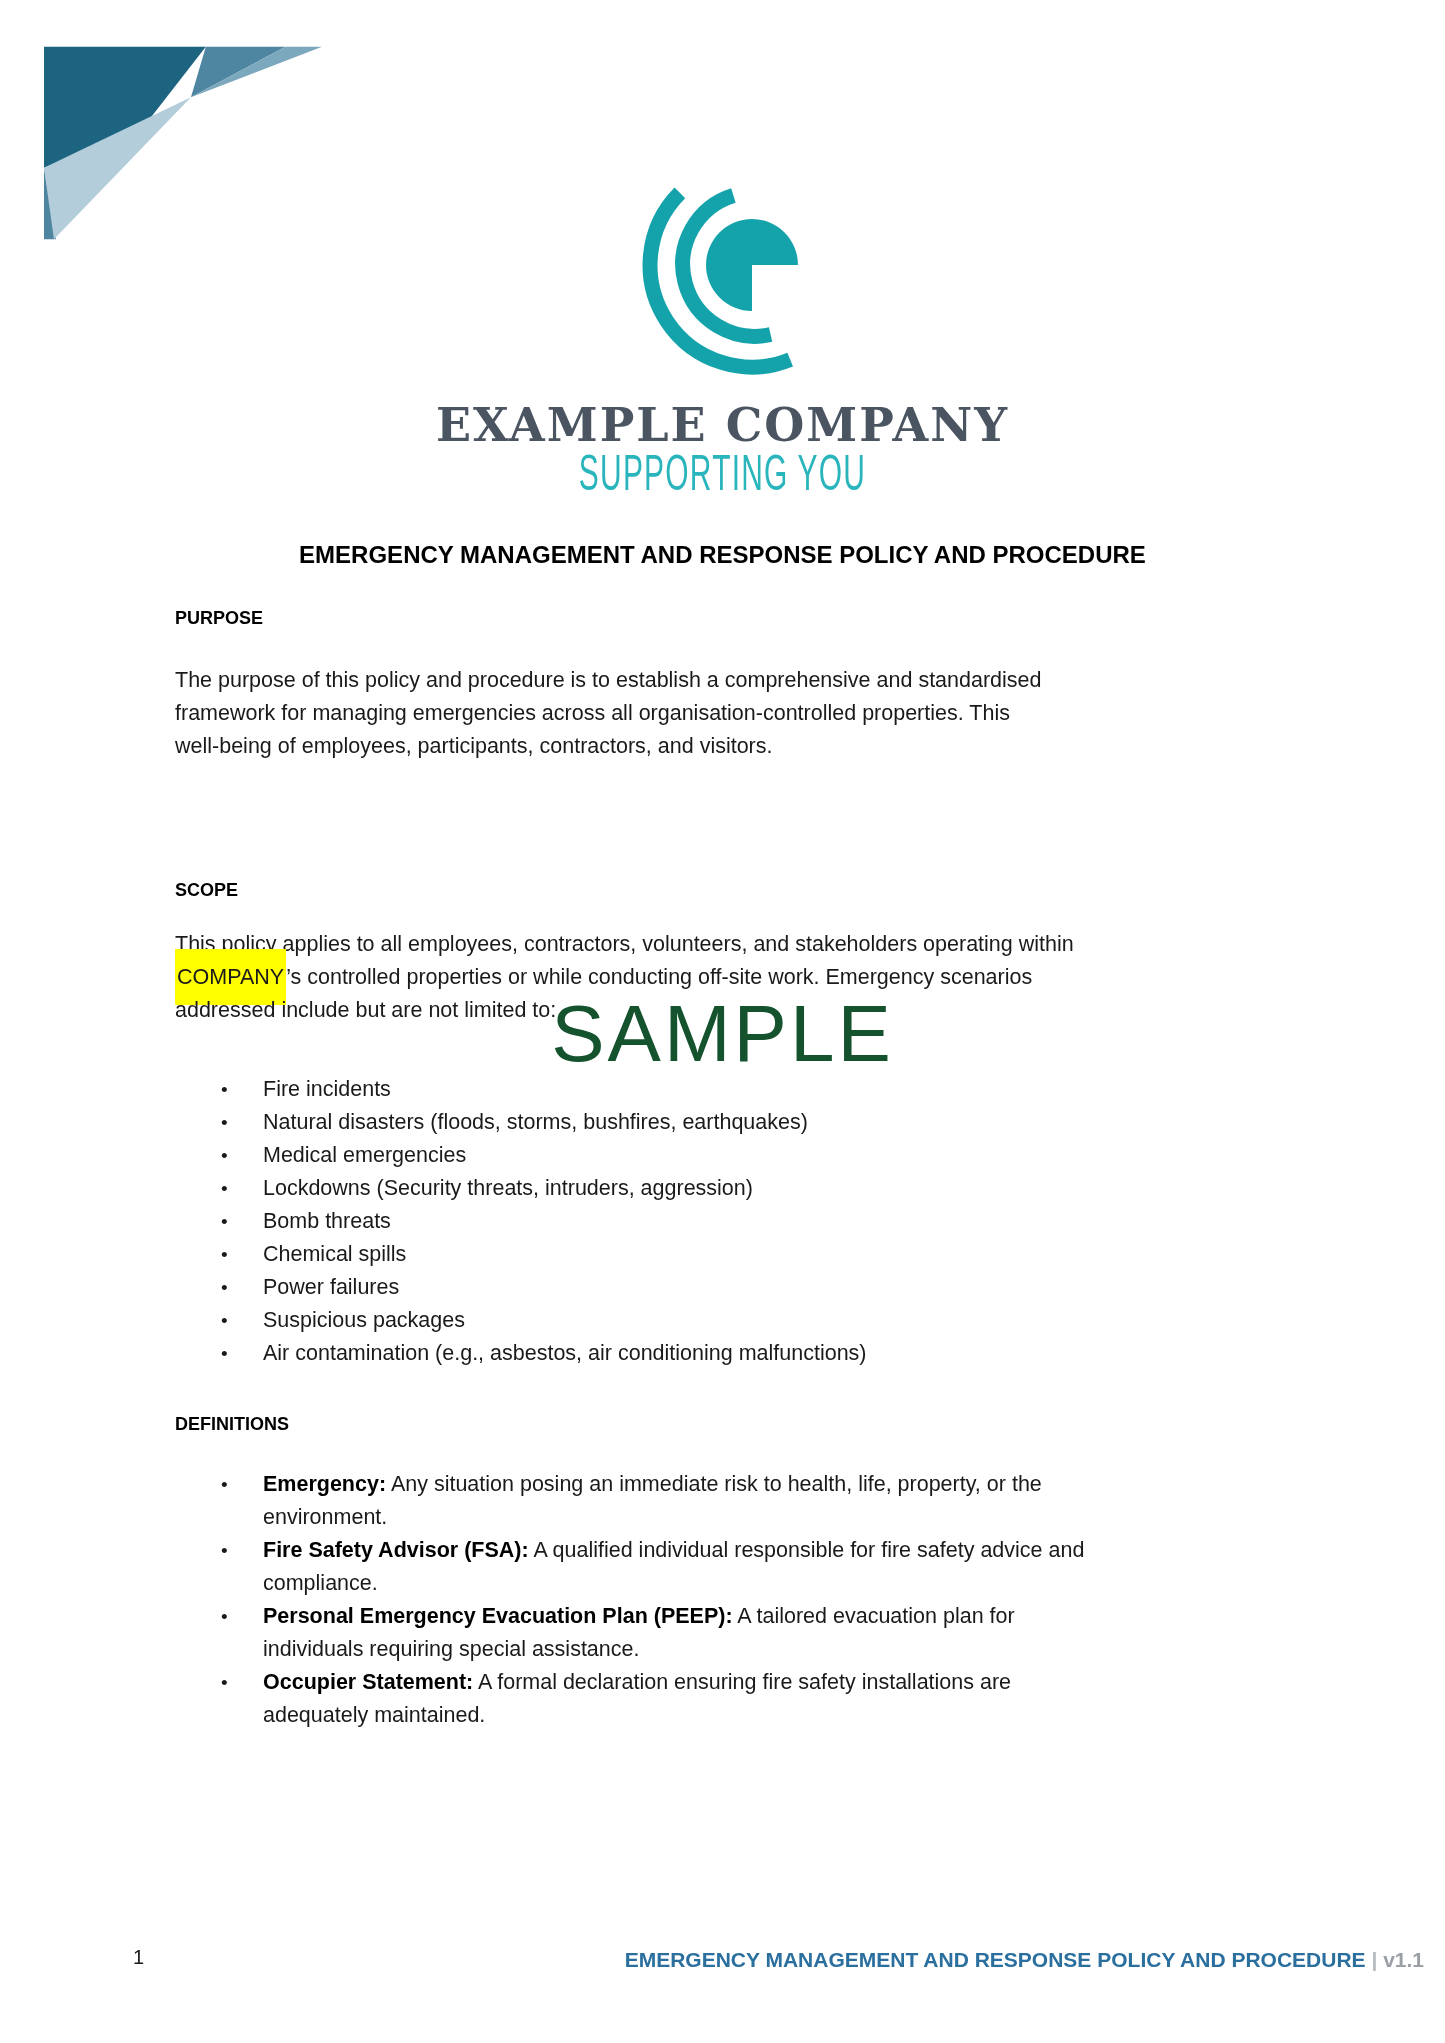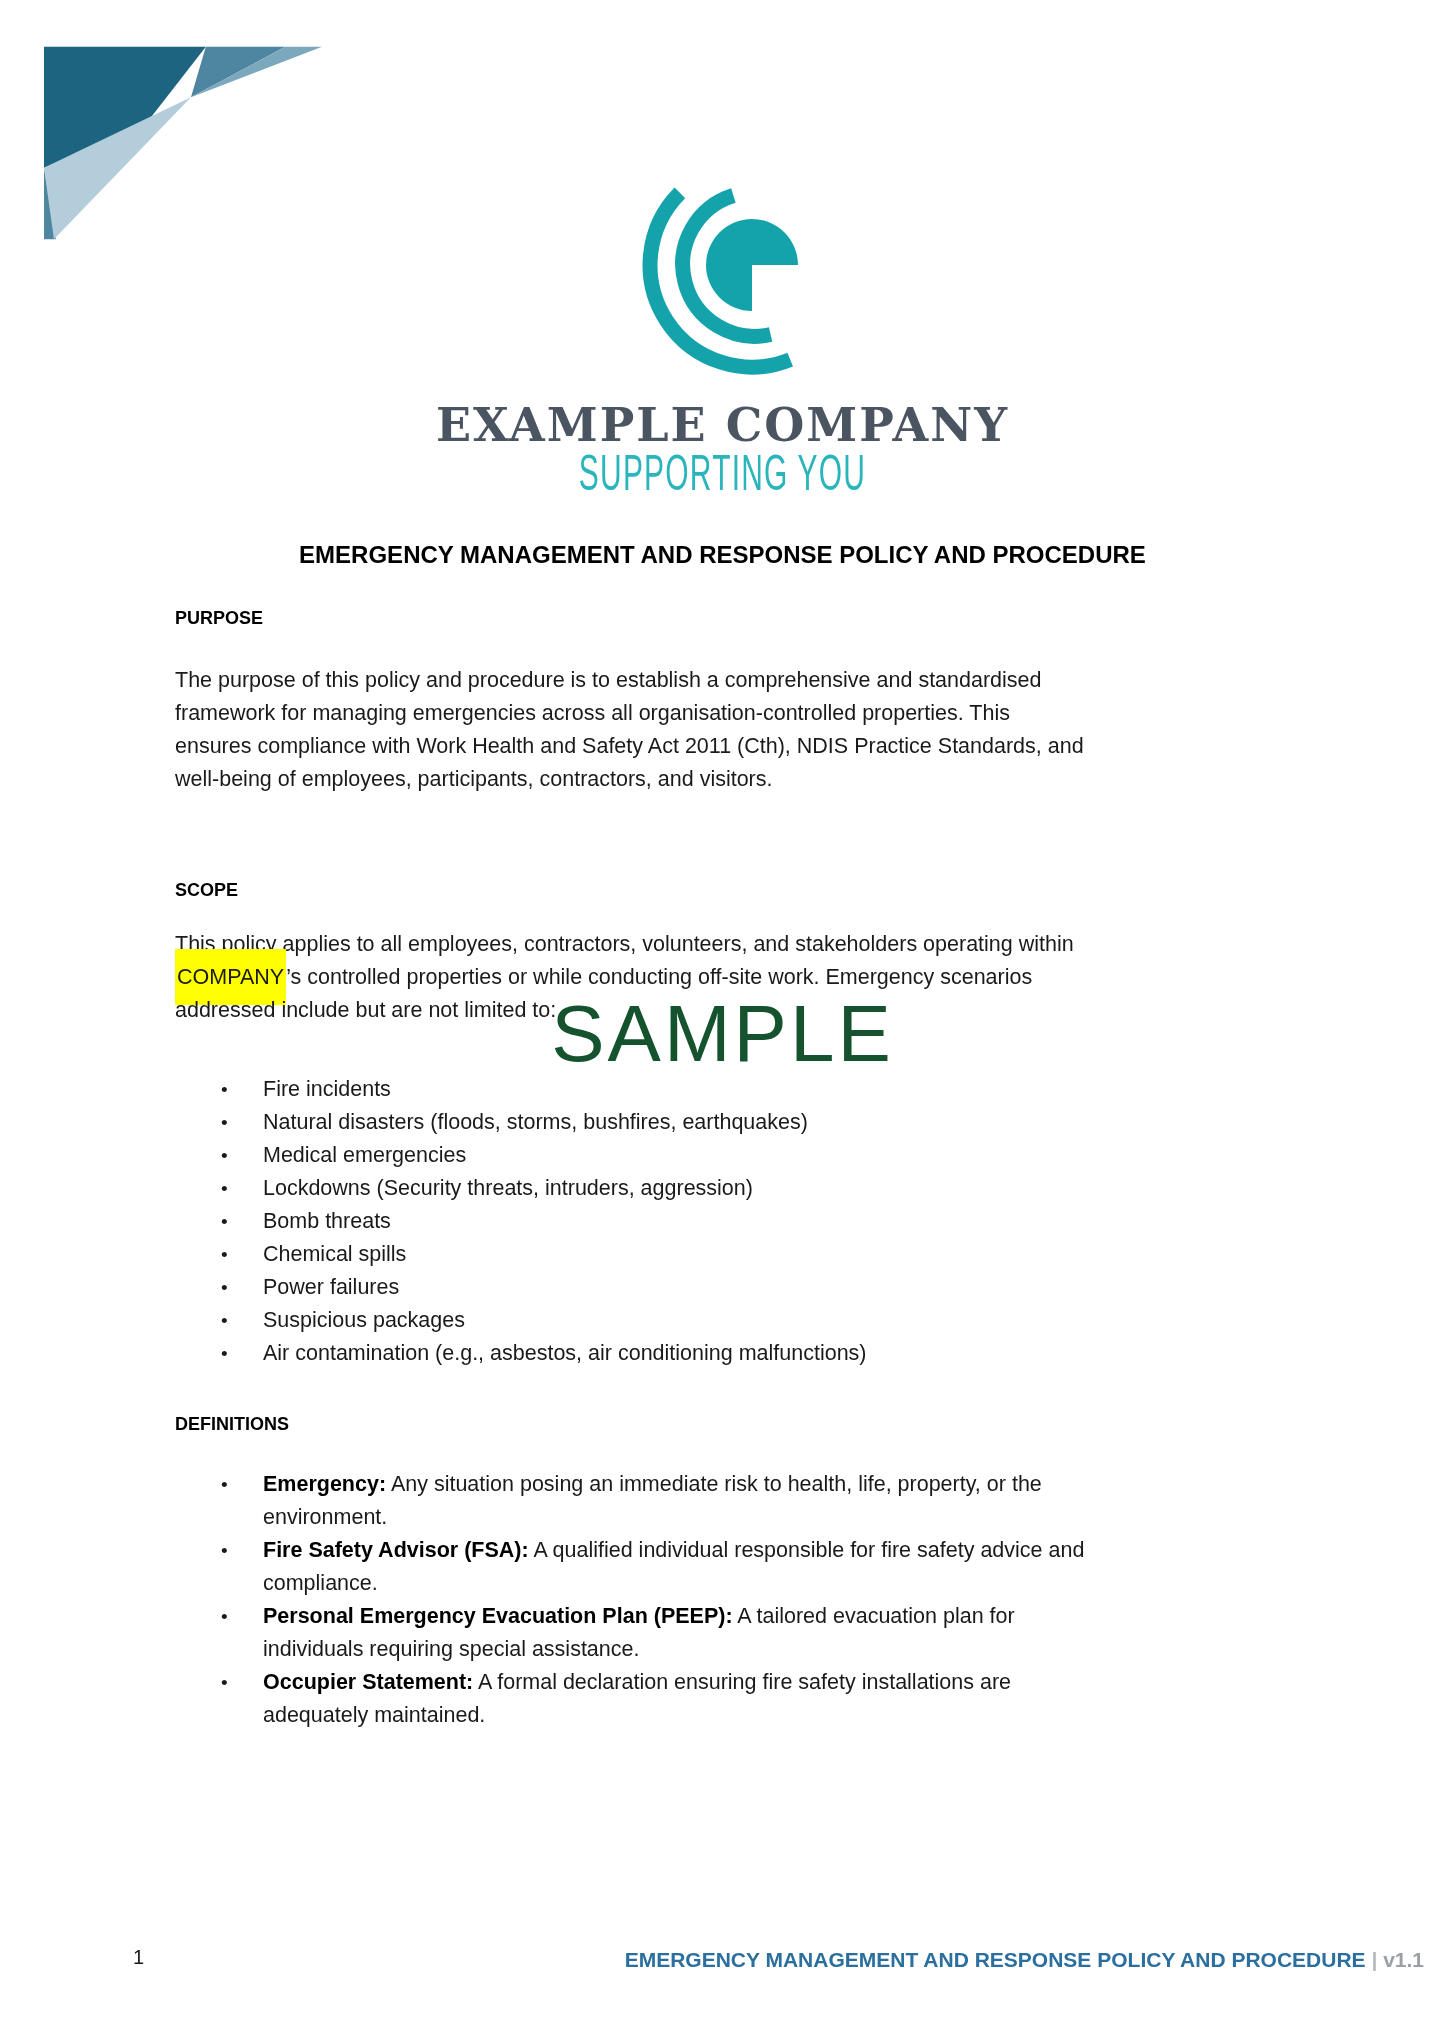--- a/index.html
+++ b/index.html
@@ -82,21 +82,20 @@
 <div class="abs brand-tagline">
   <span class="squeeze">SUPPORTING YOU</span>
 </div>
 
 <div class="abs doc-title">EMERGENCY MANAGEMENT AND RESPONSE POLICY AND PROCEDURE</div>
 
 <div class="abs h" id="h-purpose">PURPOSE</div>
 <div class="abs para" id="purpose-para">
   <div>The purpose of this policy and procedure is to establish a comprehensive and standardised</div>
   <div>framework for managing emergencies across all organisation-controlled properties. This</div>
-  <div>ensures compliance with Work Health and Safety Act 2011 (Cth), NDIS Practice Standards, and</div>
   <div>well-being of employees, participants, contractors, and visitors.</div>
 </div>
 
 <div class="abs h" id="h-scope">SCOPE</div>
 <div class="abs para" id="scope-para">
   <div>This policy applies to all employees, contractors, volunteers, and stakeholders operating within</div>
   <div><span class="hl">COMPANY</span><span>’s controlled properties or while conducting off-site work. Emergency scenarios</span></div>
   <div>addressed include but are not limited to:</div>
 </div>
 

